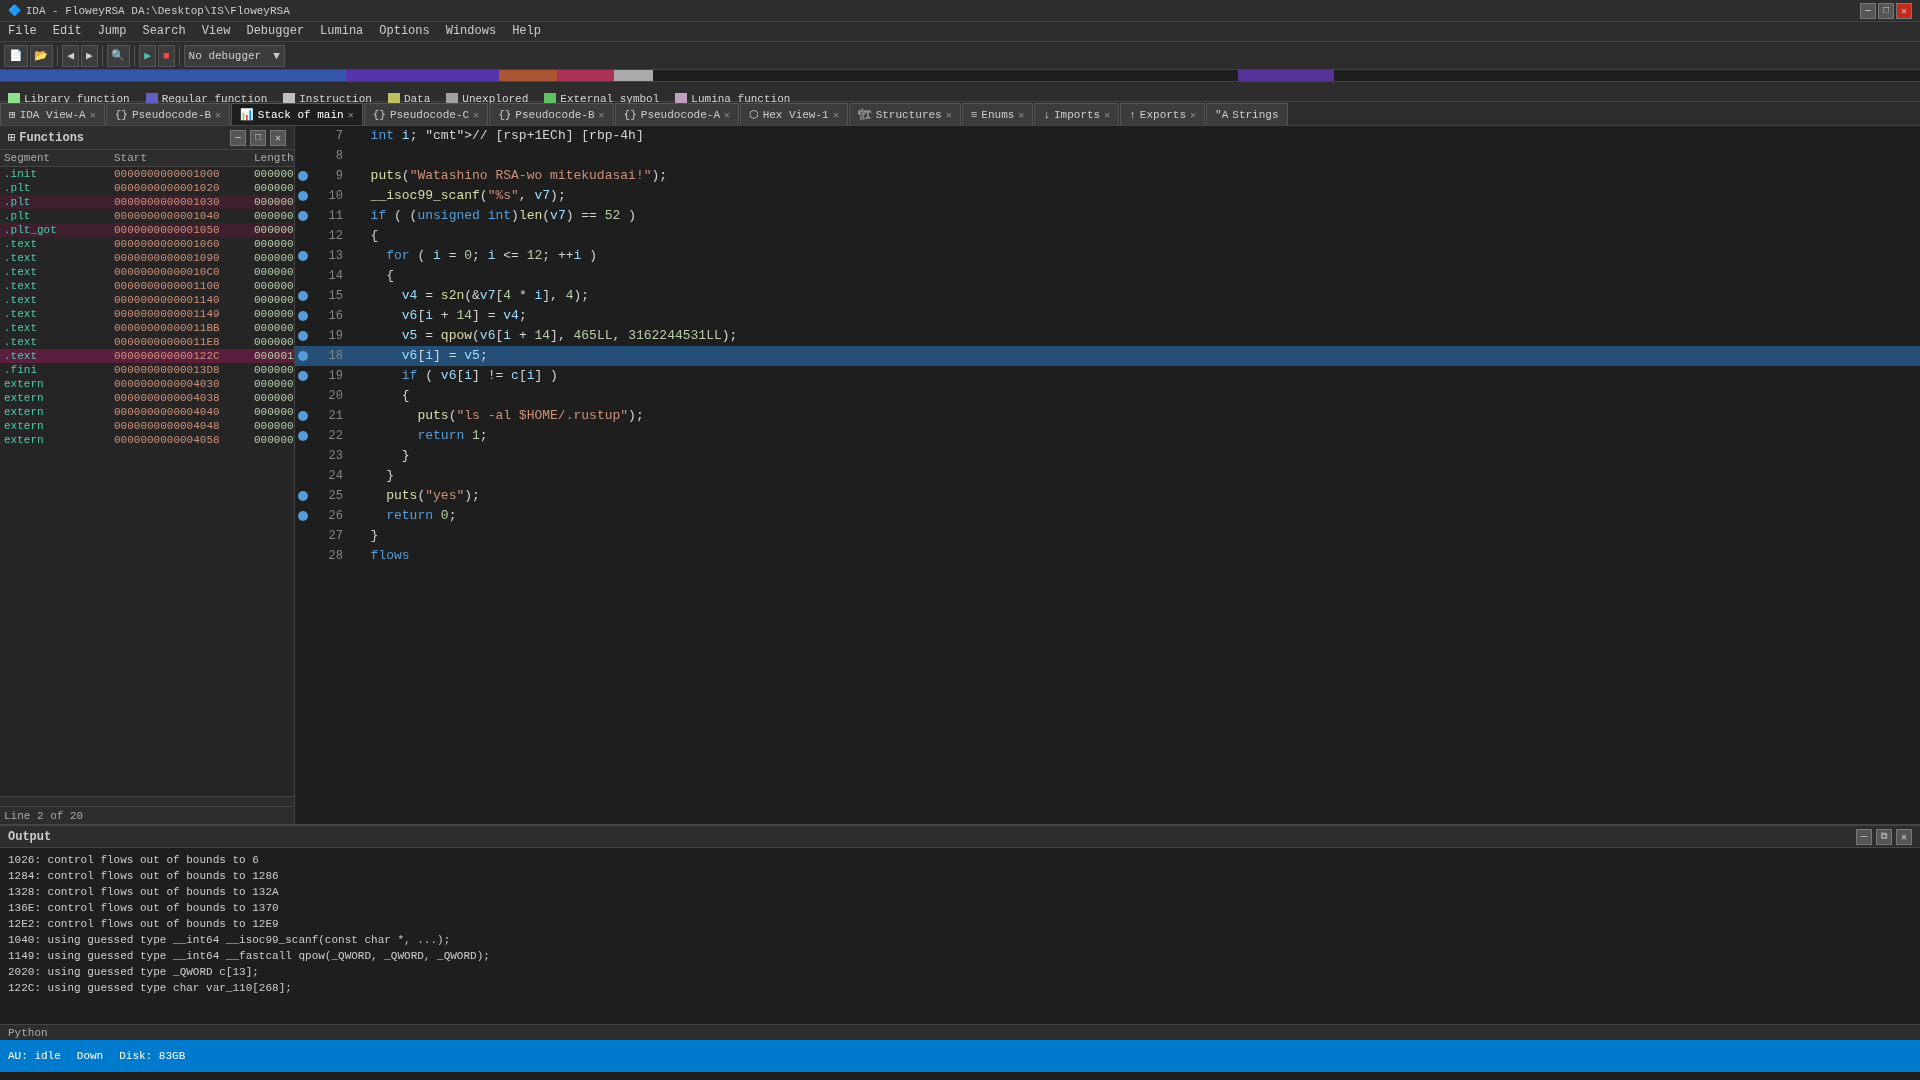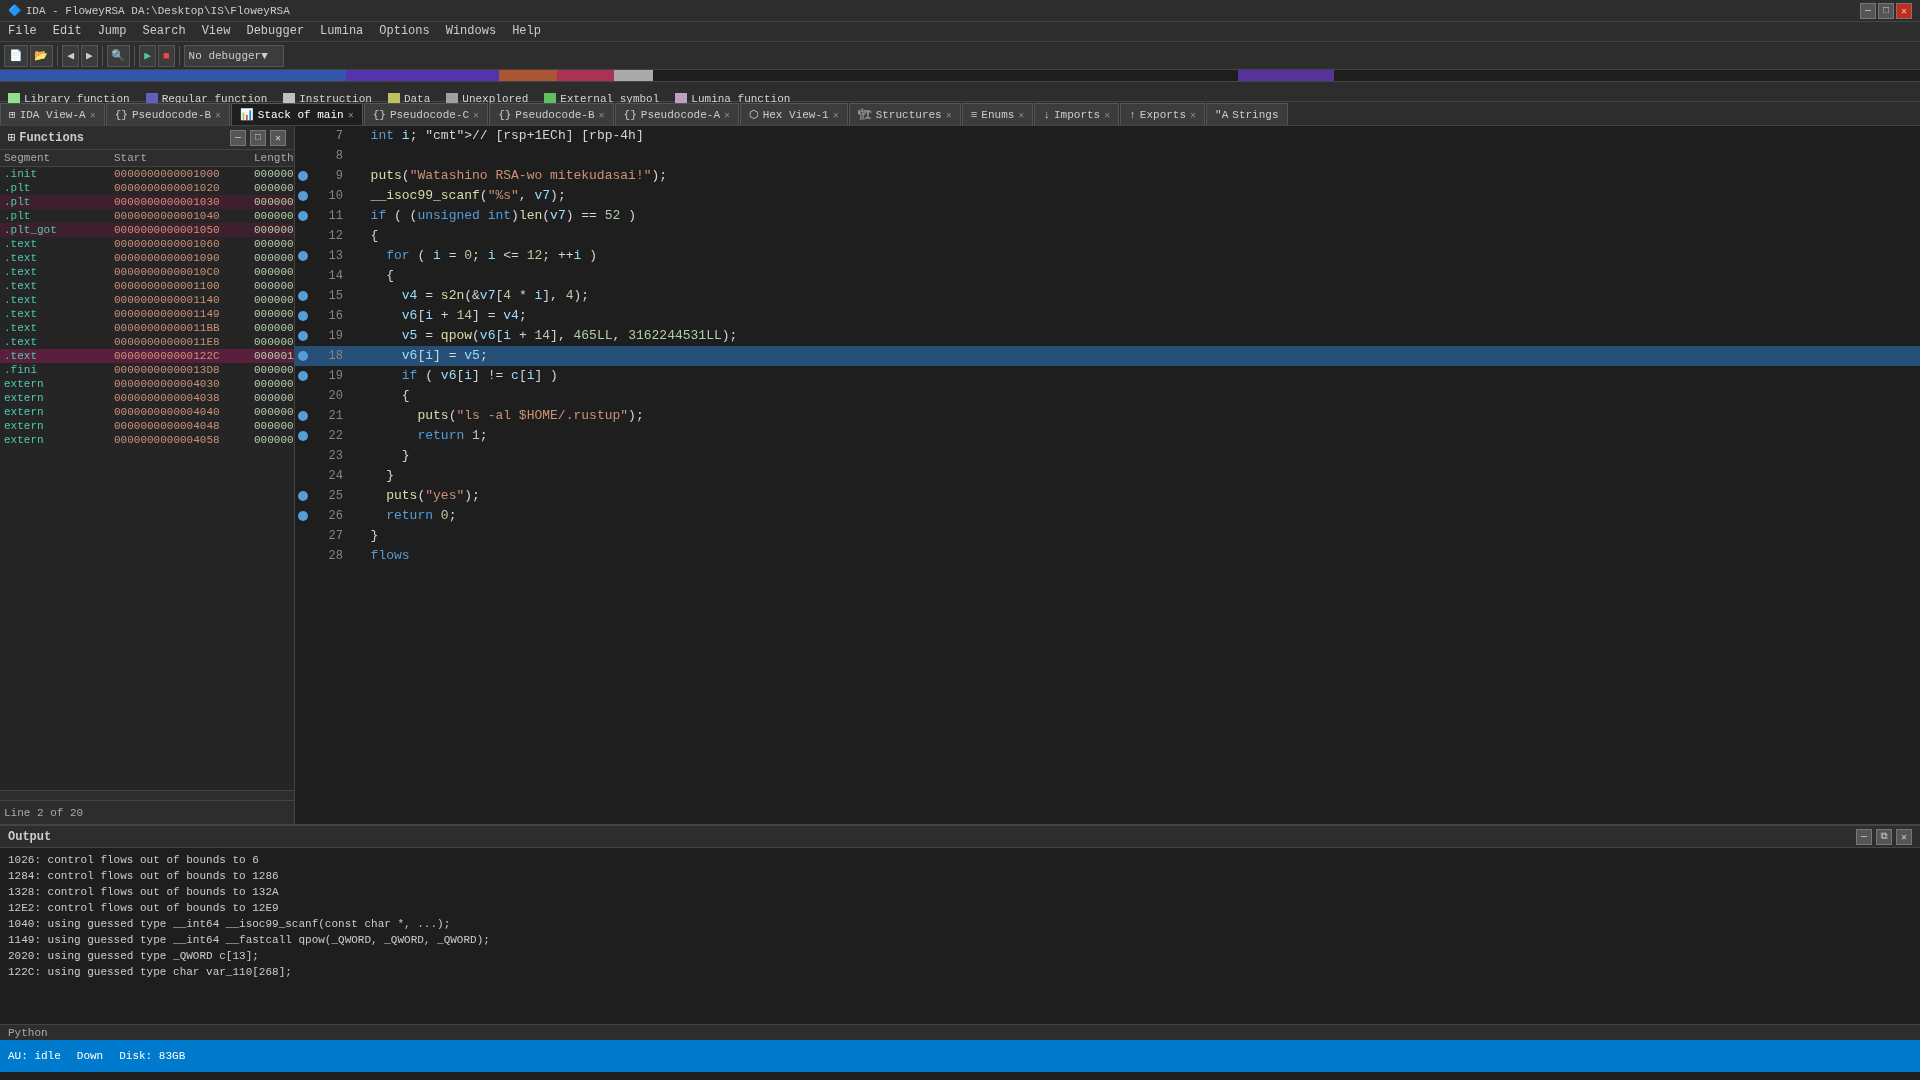--- a/index.html
+++ b/index.html
@@ -12,21 +12,21 @@
     .titlebar-btn { width: 16px; height: 16px; background: #555; border: 1px solid #777; display: flex; align-items: center; justify-content: center; font-size: 10px; cursor: pointer; color: #ccc; }
     
     
     #menubar { background: #2d2d2d; height: 20px; display: flex; align-items: flex-end; border-bottom: 1px solid #444; }
     .menu-item { padding: 0 8px; height: 20px; display: flex; align-items: center; font-size: 12px; cursor: pointer; color: #ccc; }
     
     
     #toolbar { background: #2d2d2d; height: 28px; display: flex; align-items: center; padding: 0 4px; border-bottom: 1px solid #444; gap: 2px; }
     .toolbar-btn { height: 22px; padding: 0 4px; background: #3c3c3c; border: 1px solid #555; color: #ccc; font-size: 11px; cursor: pointer; display: flex; align-items: center; }
     .toolbar-sep { width: 1px; height: 20px; background: #555; margin: 0 2px; }
-    .toolbar-dropdown { height: 22px; padding: 0 4px; background: #3c3c3c; border: 1px solid #555; color: #ccc; font-size: 11px; min-width: 100px; display: flex; align-items: center; gap: 0; }
+    .toolbar-dropdown { height: 22px; padding: 0 4px; background: #3c3c3c; border: 1px solid #555; color: #ccc; font-size: 11px; min-width: 100px; display: flex; align-items: center; gap: 12px; }
     
     
     #progressbar { height: 12px; background: #1e1e1e; border-bottom: 1px solid #444; display: flex; }
     .progress-segment { height: 100%; }
     
     
     #legendbar { background: #2d2d2d; height: 20px; display: flex; align-items: center; padding: 0 8px; gap: 16px; border-bottom: 1px solid #444; font-size: 11px; }
     .legend-item { display: flex; align-items: center; gap: 4px; margin-top: 15px; }
     .legend-color { width: 12px; height: 12px; }
     
@@ -48,21 +48,21 @@
     .sidebar-table-header { display: grid; grid-template-columns: 110px 140px 60px; background: #2d2d2d; border-bottom: 1px solid #444; padding: 2px 4px; font-size: 11px; color: #aaa; position: sticky; top: 0; }
     .sidebar-row { display: grid; grid-template-columns: 110px 140px 60px; padding: 1px 4px; font-size: 11px; cursor: pointer; }
     .sidebar-row.selected { background: #094771; }
     .sidebar-row.highlight-pink { background: #3d1f2d; }
     .sidebar-row.highlight-pink.selected { background: #5a1f3d; }
     .sidebar-cell { overflow: hidden; text-overflow: ellipsis; white-space: nowrap; color: #9cdcfe; }
     .sidebar-cell.segment { color: #4ec9b0; }
     .sidebar-cell.addr { color: #ce9178; }
     .sidebar-cell.len { color: #b5cea8; }
     #sidebar-scrollbar { height: 10px; background: #2d2d2d; border-top: 1px solid #444; }
-    #sidebar-status { height: 24px; background: #2d2d2d; border-top: 1px solid #444; padding: 0 4px; display: flex; align-items: center; font-size: 11px; color: #aaa; }
+    #sidebar-status { height: 18px; background: #2d2d2d; border-top: 1px solid #444; padding: 0 4px; display: flex; align-items: center; font-size: 11px; color: #aaa; }
     
     
     #code-area { flex: 1; background: #1e1e1e; overflow: hidden; display: flex; flex-direction: column; }
     #code-content { flex: 1; overflow-y: auto; padding: 0; font-size: 13px; line-height: 20px; }
     .code-line { display: flex; align-items: center; min-height: 20px; }
     .code-line.active-line { background: #264f78; }
     .line-indicator { width: 16px; min-width: 16px; display: flex; align-items: center; justify-content: center; }
     .line-dot { width: 10px; height: 10px; border-radius: 50%; background: #569cd6; }
     .line-num { width: 40px; min-width: 40px; text-align: right; padding-right: 8px; color: #858585; font-size: 12px; user-select: none; }
     .line-code { flex: 1; padding-left: 4px; white-space: pre; }
@@ -518,20 +518,21 @@
     <div id="output-header-right">
       <div class="titlebar-btn">—</div>
       <div class="titlebar-btn">⧉</div>
       <div class="titlebar-btn">✕</div>
     </div>
   </div>
   <div id="output-content">
       <div class="output-line">1026: control flows out of bounds to 6</div>
       <div class="output-line">1284: control flows out of bounds to 1286</div>
       <div class="output-line">1328: control flows out of bounds to 132A</div>
+      <div class="output-line">136E: control flows out of bounds to 1370</div>
       <div class="output-line">12E2: control flows out of bounds to 12E9</div>
       <div class="output-line">1040: using guessed type __int64 __isoc99_scanf(const char *, ...);</div>
       <div class="output-line">1149: using guessed type __int64 __fastcall qpow(_QWORD, _QWORD, _QWORD);</div>
       <div class="output-line">2020: using guessed type _QWORD c[13];</div>
       <div class="output-line">122C: using guessed type char var_110[268];</div>
     </div>
 </div>
 
 <div id="python-bar">
   <span>Python</span>

